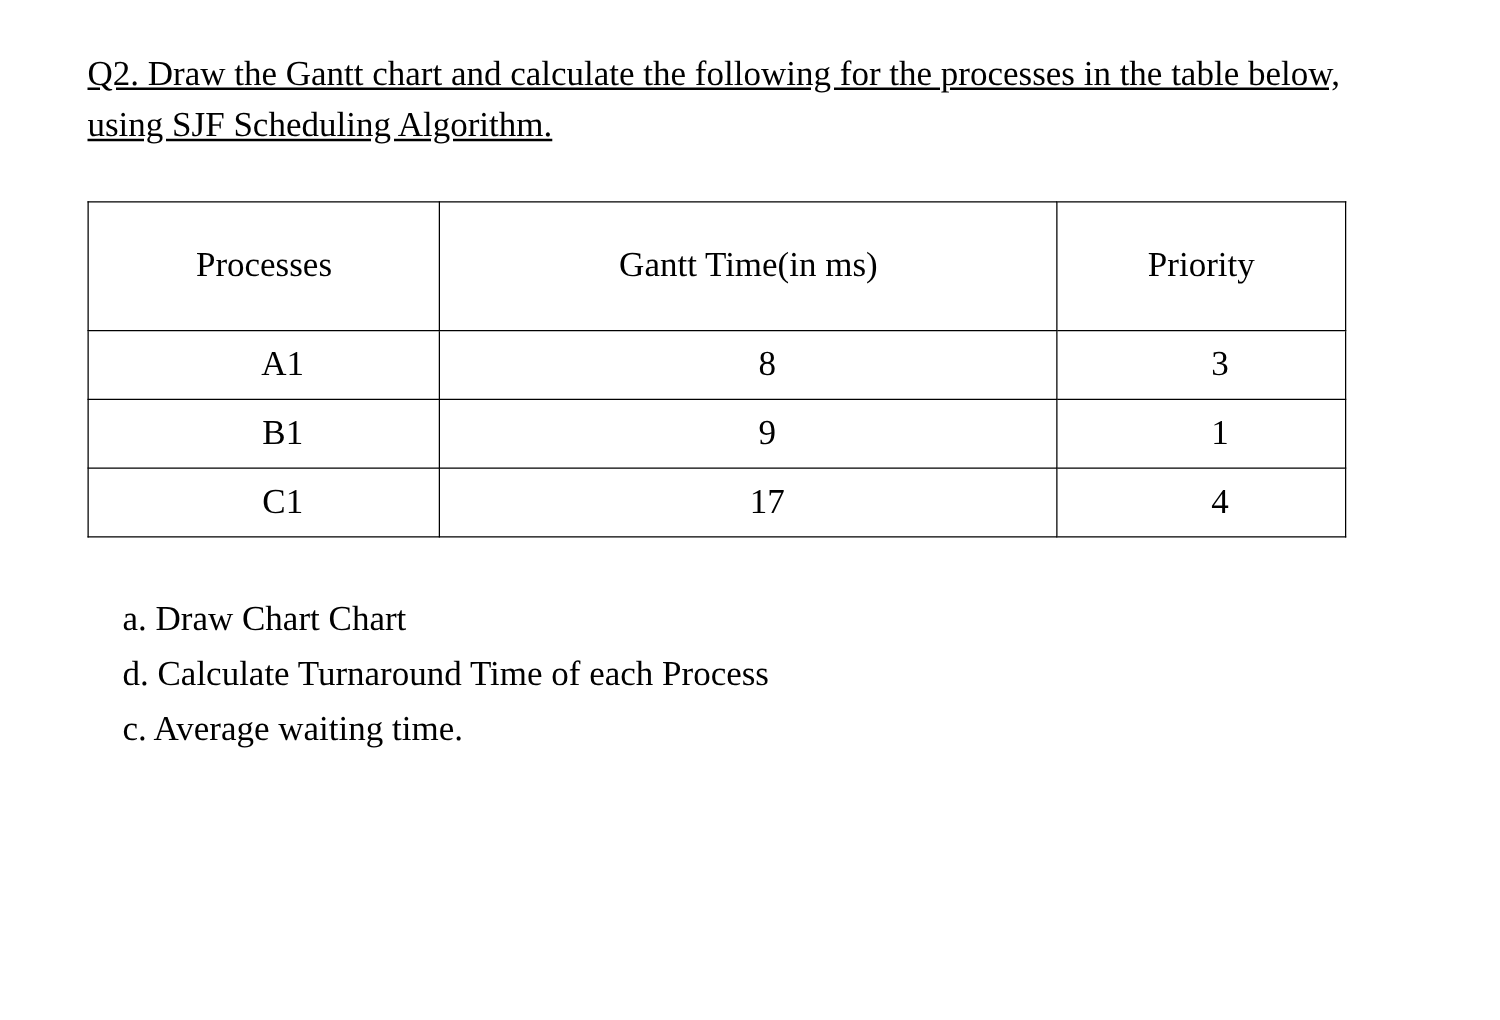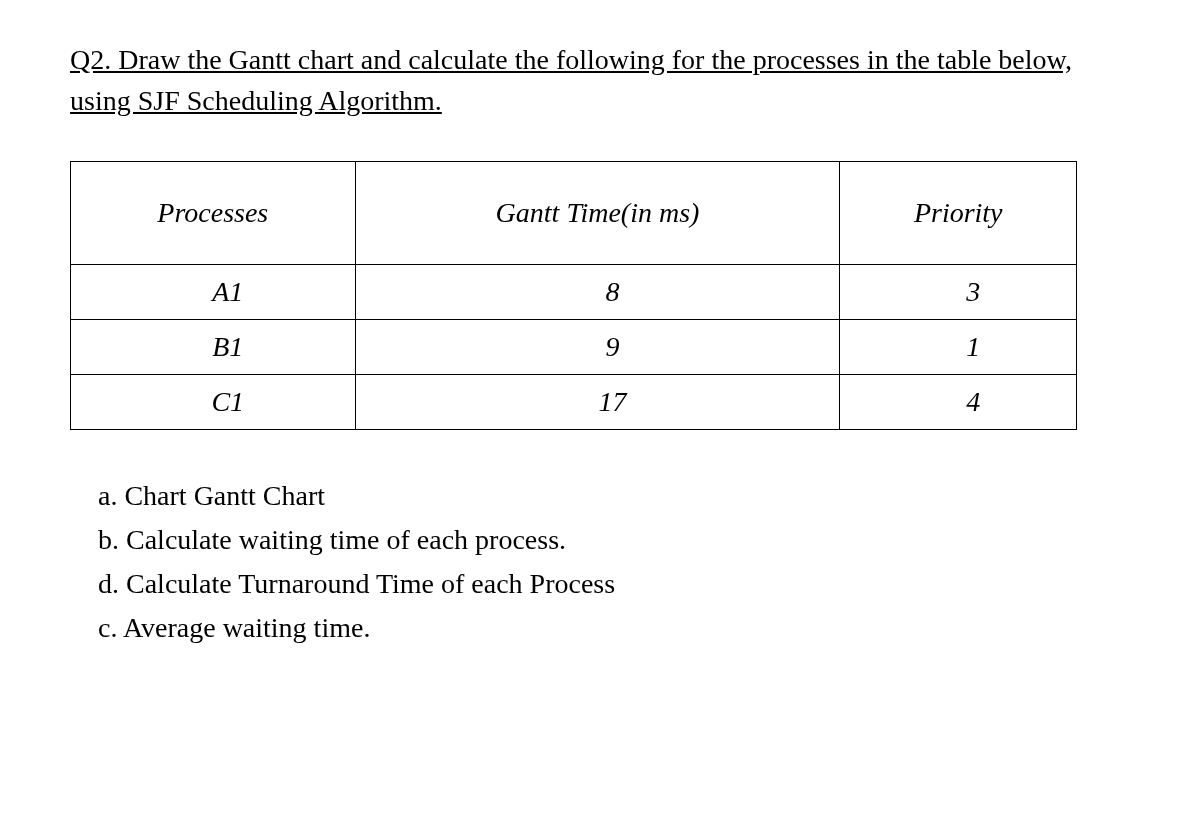--- a/index.html
+++ b/index.html
@@ -22,21 +22,20 @@
       width: 95%;
       margin-bottom: 45px;
     }
     td, th {
       border: 1.5px solid #000;
       text-align: center;
       padding: 6px 10px;
       font-weight: normal;
       font-size: 28px;
       vertical-align: middle;
-      font-style: italic;
     }
     .header-cell {
       height: 90px;
       vertical-align: middle;
     }
     .data-cell {
       height: 42px;
       padding-left: 40px;
     }
     .sub-list {
@@ -73,17 +72,16 @@
   </tr>
   <tr>
     <td class="data-cell">C1</td>
     <td class="data-cell">17</td>
     <td class="data-cell">4</td>
   </tr>
 </tbody>
   </table>
 
 <ul class="sub-list">
-  <li>a. Chart Gantt Chart</li>
-  <li>b. Calculate waiting time of each process.</li>
+  <li>a. Draw Chart Chart</li>
   <li>d. Calculate Turnaround Time of each Process</li>
   <li>c. Average waiting time.</li>
 </ul>
 
 </body></html>

